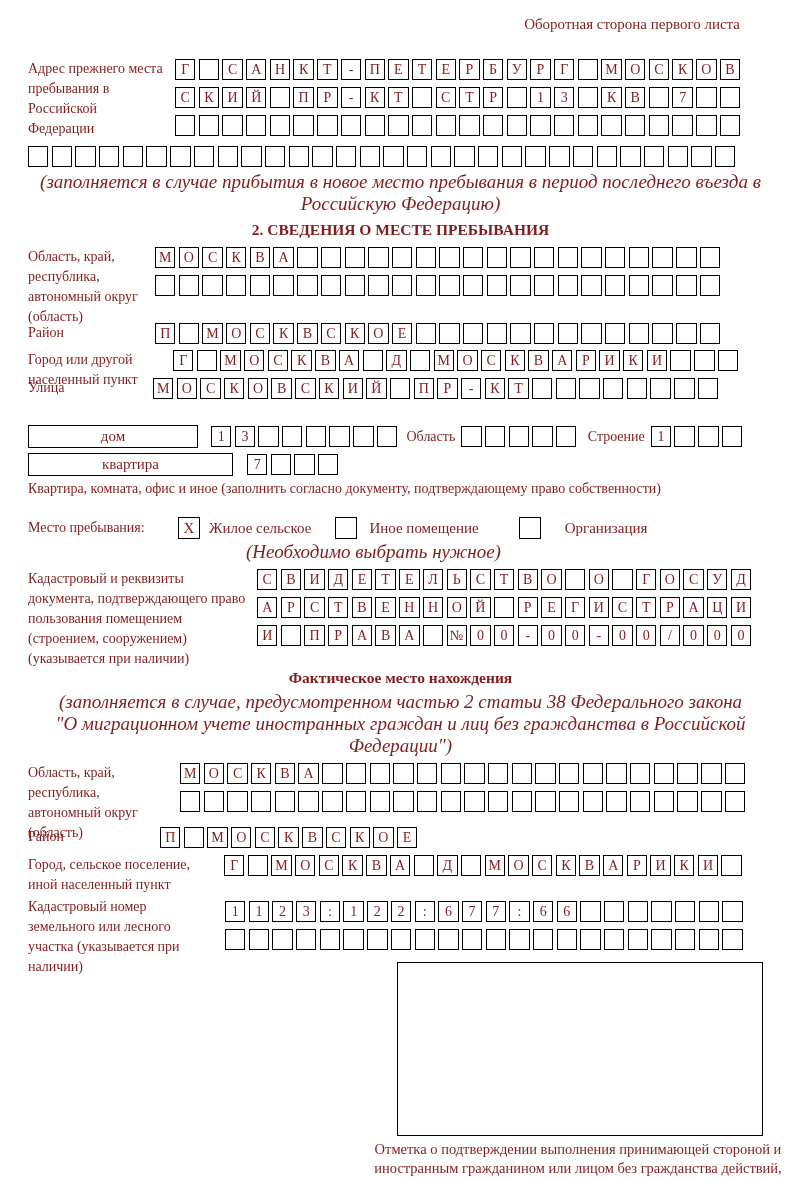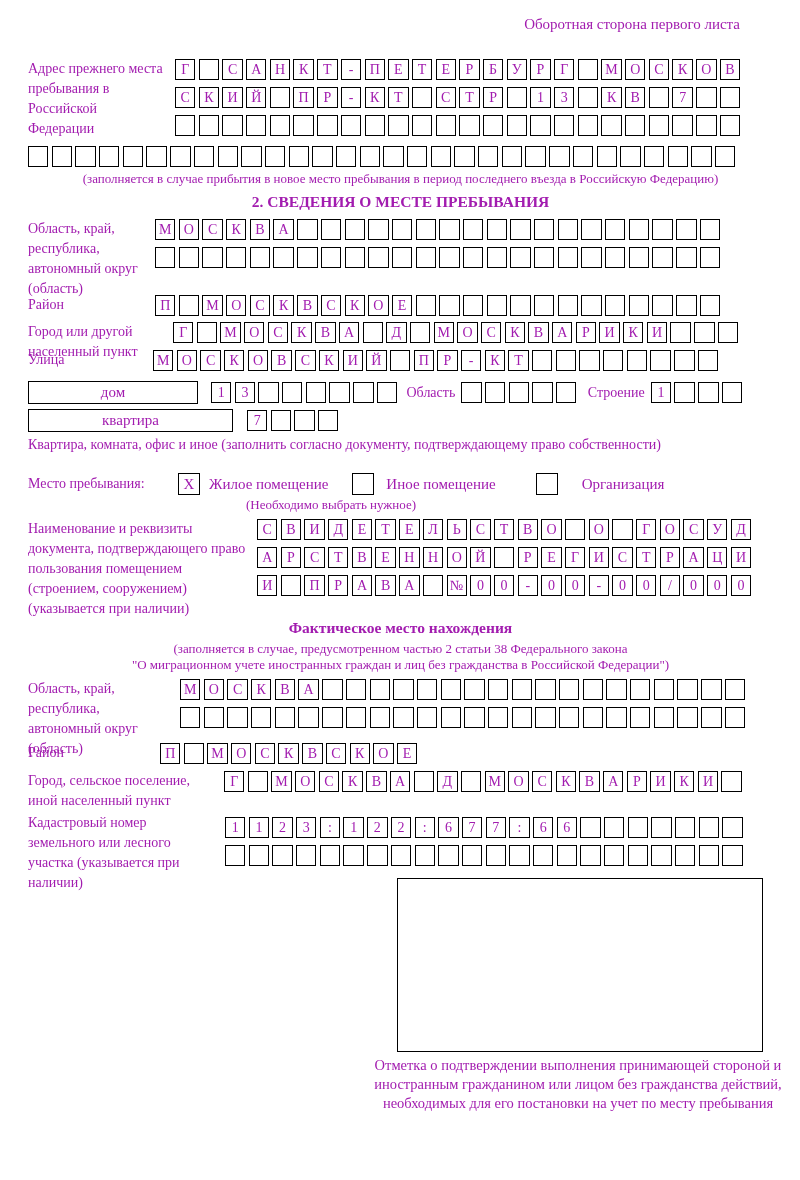--- a/index.html
+++ b/index.html
@@ -1,27 +1,27 @@
 <!DOCTYPE html>
 <html><head>
 <meta charset="utf-8">
 <style>
   html,body{margin:0;padding:0;background:#fff;}
   .page{position:relative;width:800px;height:1180px;box-sizing:border-box;
-        padding:16px 27px 0 28px;background:#fff;color:#a21caf;
+        padding:16px 27px 0 28px;background:#fff;color:#7f1d1d;
         font-family:"Liberation Serif","DejaVu Serif",serif;overflow:hidden;}
   .hdr{text-align:right;font-size:15px;padding-right:33px;}
   .frow{display:flex;align-items:flex-start;}
   .flabel{font-size:14px;line-height:20px;flex-shrink:0;}
   .cells{display:flex;flex-wrap:nowrap;}
   .cell{box-sizing:border-box;width:20.4px;height:21px;border:1.5px solid #000;
         margin-right:3.3px;display:flex;align-items:center;justify-content:center;
         font-size:14px;line-height:1;}
   .rgap{margin-bottom:7px;}
-  .note{font-size:13px;text-align:center;}
+  .note{font-size:19px;text-align:center;font-style:italic;}
   .cap{font-size:14px;}
   .sect-title{font-size:15.5px;font-weight:bold;text-align:center;}
   .typebox{box-sizing:border-box;height:23px;border:1.5px solid #000;display:flex;
         align-items:center;justify-content:center;font-size:15px;flex-shrink:0;}
   .cbx{box-sizing:border-box;width:22px;height:22px;border:1.5px solid #000;display:flex;
         align-items:center;justify-content:center;font-size:15px;flex-shrink:0;}
   .opt{font-size:15px;line-height:22px;}
   .markbox{box-sizing:border-box;border:1.5px solid #000;width:366px;height:174px;margin-left:369px;}
   .markcap{font-size:14.5px;line-height:19px;text-align:center;width:440px;margin-left:330px;}
 </style>
@@ -292,21 +292,21 @@
         <div class="cell"></div>
         <div class="cell"></div>
         <div class="cell"></div>
         <div class="cell"></div>
         <div class="cell"></div>
         <div class="cell"></div>
         <div class="cell"></div>
       </div>
   </div>
 
-  <div class="frow" style="margin-top:10px;align-items:center;">
+  <div class="frow" style="margin-top:26px;align-items:center;">
     <div class="typebox" style="width:170px;margin-right:13px;">дом</div>
     <div class="cells">
         <div class="cell">1</div>
         <div class="cell">3</div>
         <div class="cell"></div>
         <div class="cell"></div>
         <div class="cell"></div>
         <div class="cell"></div>
         <div class="cell"></div>
         <div class="cell"></div>
@@ -335,30 +335,30 @@
         <div class="cell"></div>
         <div class="cell"></div>
         <div class="cell"></div>
       </div>
   </div>
   <div class="cap" style="margin-top:5px;">Квартира, комната, офис и иное (заполнить согласно документу, подтверждающему право собственности)</div>
 
   <div class="frow" style="margin-top:20px;align-items:center;">
     <div class="flabel" style="width:150px;">Место пребывания:</div>
     <div class="cbx">X</div>
-    <div class="opt" style="margin:0 24px 0 9px;">Жилое помещение</div>
+    <div class="opt" style="margin:0 24px 0 9px;">Жилое сельское</div>
     <div class="cbx"></div>
     <div class="opt" style="margin:0 40px 0 12px;">Иное помещение</div>
     <div class="cbx"></div>
     <div class="opt" style="margin-left:24px;">Организация</div>
   </div>
   <div class="note" style="text-align:left;margin:2px 0 0 218px;">(Необходимо выбрать нужное)</div>
 
   <div class="frow" style="margin-top:6px;">
-    <div class="flabel" style="width:220px;margin-right:9px;">Наименование и реквизиты документа, подтверждающего право пользования помещением (строением, сооружением) (указывается при наличии)</div>
+    <div class="flabel" style="width:220px;margin-right:9px;">Кадастровый и реквизиты документа, подтверждающего право пользования помещением (строением, сооружением) (указывается при наличии)</div>
     <div>
       <div class="cells rgap">
           <div class="cell">С</div>
           <div class="cell">В</div>
           <div class="cell">И</div>
           <div class="cell">Д</div>
           <div class="cell">Е</div>
           <div class="cell">Т</div>
           <div class="cell">Е</div>
           <div class="cell">Л</div>

